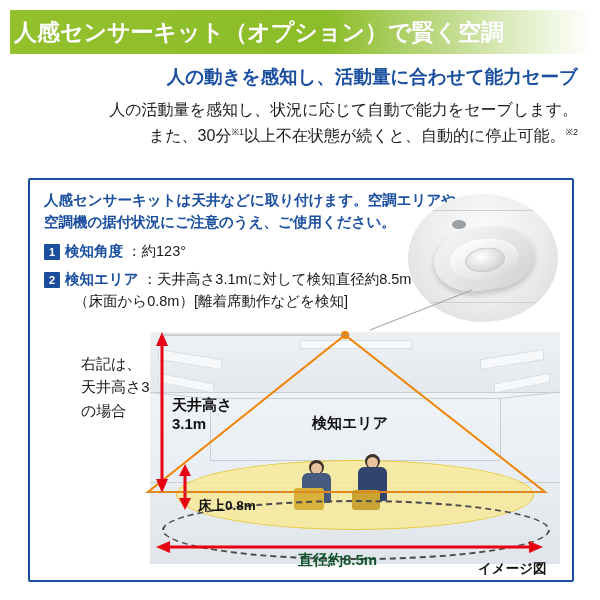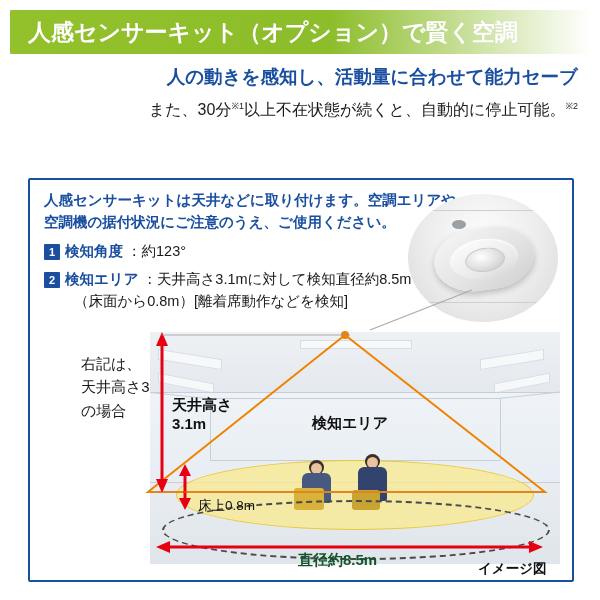--- a/index.html
+++ b/index.html
@@ -31,21 +31,21 @@
     background: linear-gradient(to right, #93c12c 0%, #8cbd2a 55%, #ffffff 100%);
     display: flex;
     align-items: center;
     border-radius: 1px;
   }
   .banner-title {
     color: #ffffff;
     font-size: 23px;
     font-weight: bold;
     letter-spacing: 0px;
-    padding-left: 18px;
+    padding-left: 4px;
     white-space: nowrap;
     text-shadow: 0 0 1px rgba(0,0,0,0.08);
   }
 
   
   .lead {
     position: absolute;
     left: 28px;
     top: 64px;
     width: 550px;
@@ -290,21 +290,21 @@
     font-size: 15px;
     font-weight: bold;
     color: #111111;
     white-space: nowrap;
   }
   .floor08-label {
     position: absolute;
     left: 198px;
     top: 497px;
     font-size: 13.5px;
-    font-weight: normal;
+    font-weight: bold;
     color: #111111;
     white-space: nowrap;
   }
   .diam-label {
     position: absolute;
     left: 298px;
     top: 551px;
     font-size: 15px;
     font-weight: bold;
     color: #14532d;
@@ -332,20 +332,21 @@
 
 <div class="page">
 
   <div class="banner">
     <div class="banner-title">人感センサーキット（オプション）で賢く空調</div>
   </div>
 
   <div class="lead">
     <div class="lead-head">人の動きを感知し、活動量に合わせて能力セーブ</div>
     <div class="lead-body">
+      <div>人の活動量を感知し、状況に応じて自動で能力をセーブします。</div>
       <div>
         <span>また、30分</span><sup>※1</sup><span>以上不在状態が続くと、自動的に停止可能。</span><sup>※2</sup>
       </div>
     </div>
   </div>
 
   <div class="panel">
 
     <div class="panel-note">
       <div>人感センサーキットは天井などに取り付けます。空調エリアや</div>

